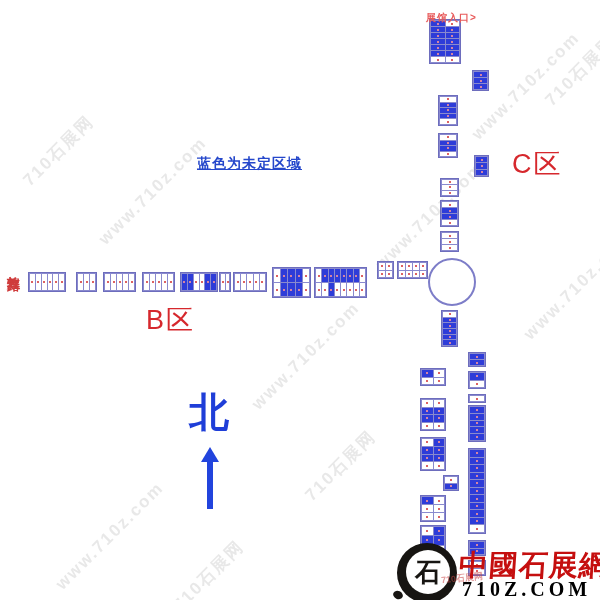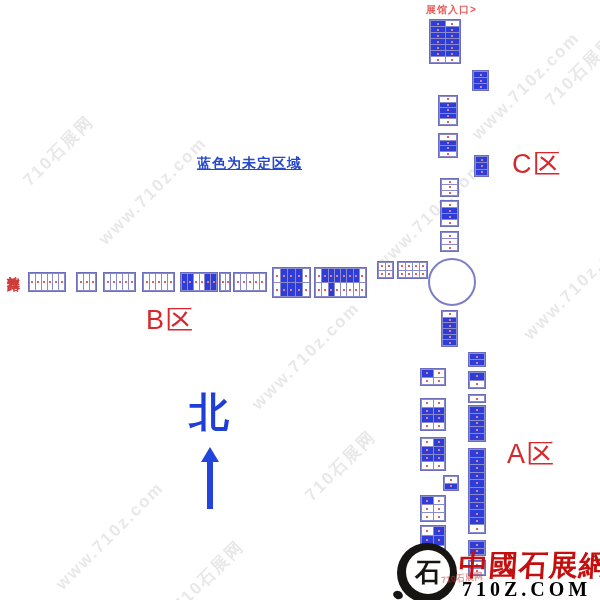--- a/index.html
+++ b/index.html
@@ -16,21 +16,21 @@
   .cell.w{background-color:#ffffff;
           background-image:radial-gradient(circle,rgba(214,70,70,.85) 32%,rgba(214,70,70,0) 36%);
           background-size:4px 4px;}
   .cell.b{background-color:#2e3cd8;
           background-image:radial-gradient(circle,rgba(255,150,150,.8) 30%,rgba(255,150,150,0) 34%);
           background-size:4px 4px;}
   
   #roundabout{position:absolute;border:2px solid #7d7dc8;border-radius:50%;background:#fff;box-sizing:border-box;}
   
   .abs{position:absolute;white-space:nowrap;}
-  #entrance-label{font:bold 10px "Liberation Sans",sans-serif;color:#e85b5b;letter-spacing:1px;}
+  #entrance-label{font:bold 10px "Liberation Sans",sans-serif;color:#e85b5b;letter-spacing:1px;margin-top:8px;}
   #legend-label{font:bold 14px "Liberation Sans",sans-serif;color:#2547cb;letter-spacing:1px;text-decoration:underline;}
   .zone-label{font:27px "Liberation Sans",sans-serif;color:#d6282d;letter-spacing:2px;}
   #road-label{writing-mode:vertical-rl;font:bold 13px "Liberation Sans",sans-serif;color:#cf3b3b;letter-spacing:2px;}
   #north-label{font:bold 40px "Liberation Sans",sans-serif;color:#1f3ed8;}
   #north-arrow{position:absolute;width:22px;height:62px;}
   #north-arrow .head{position:absolute;left:2px;top:0;width:0;height:0;
       border-left:9px solid transparent;border-right:9px solid transparent;border-bottom:15px solid #2244dd;}
   #north-arrow .shaft{position:absolute;left:8px;top:12px;width:6px;height:50px;background:#2244dd;}
   
   #logo-mark{position:absolute;width:60px;height:60px;background:#171512;border-radius:50%;}
@@ -316,21 +316,20 @@
   <span class="abs" id="entrance-label" style="left:426px;top:3px">展馆入口&gt;</span>
 
   <span class="abs" id="legend-label" style="left:197px;top:155px">蓝色为未定区域</span>
 
   <span class="abs" id="road-label" style="left:4px;top:265px">敦煌路</span>
 
   <span class="abs zone-label" style="left:146px;top:302px">B区</span>
 
   <span class="abs zone-label" style="left:512px;top:146px">C区</span>
 
-  <span class="abs zone-label" style="left:507px;top:436px">A区</span>
 
   <span class="abs" id="north-label" style="left:189px;top:385px">北</span>
 
   <div id="north-arrow" style="left:199px;top:447px">
     <div class="head"></div>
     <div class="shaft"></div>
   </div>
 
   <div id="logo-mark" class="abs" style="left:397px;top:543px">
     <div class="inner">

